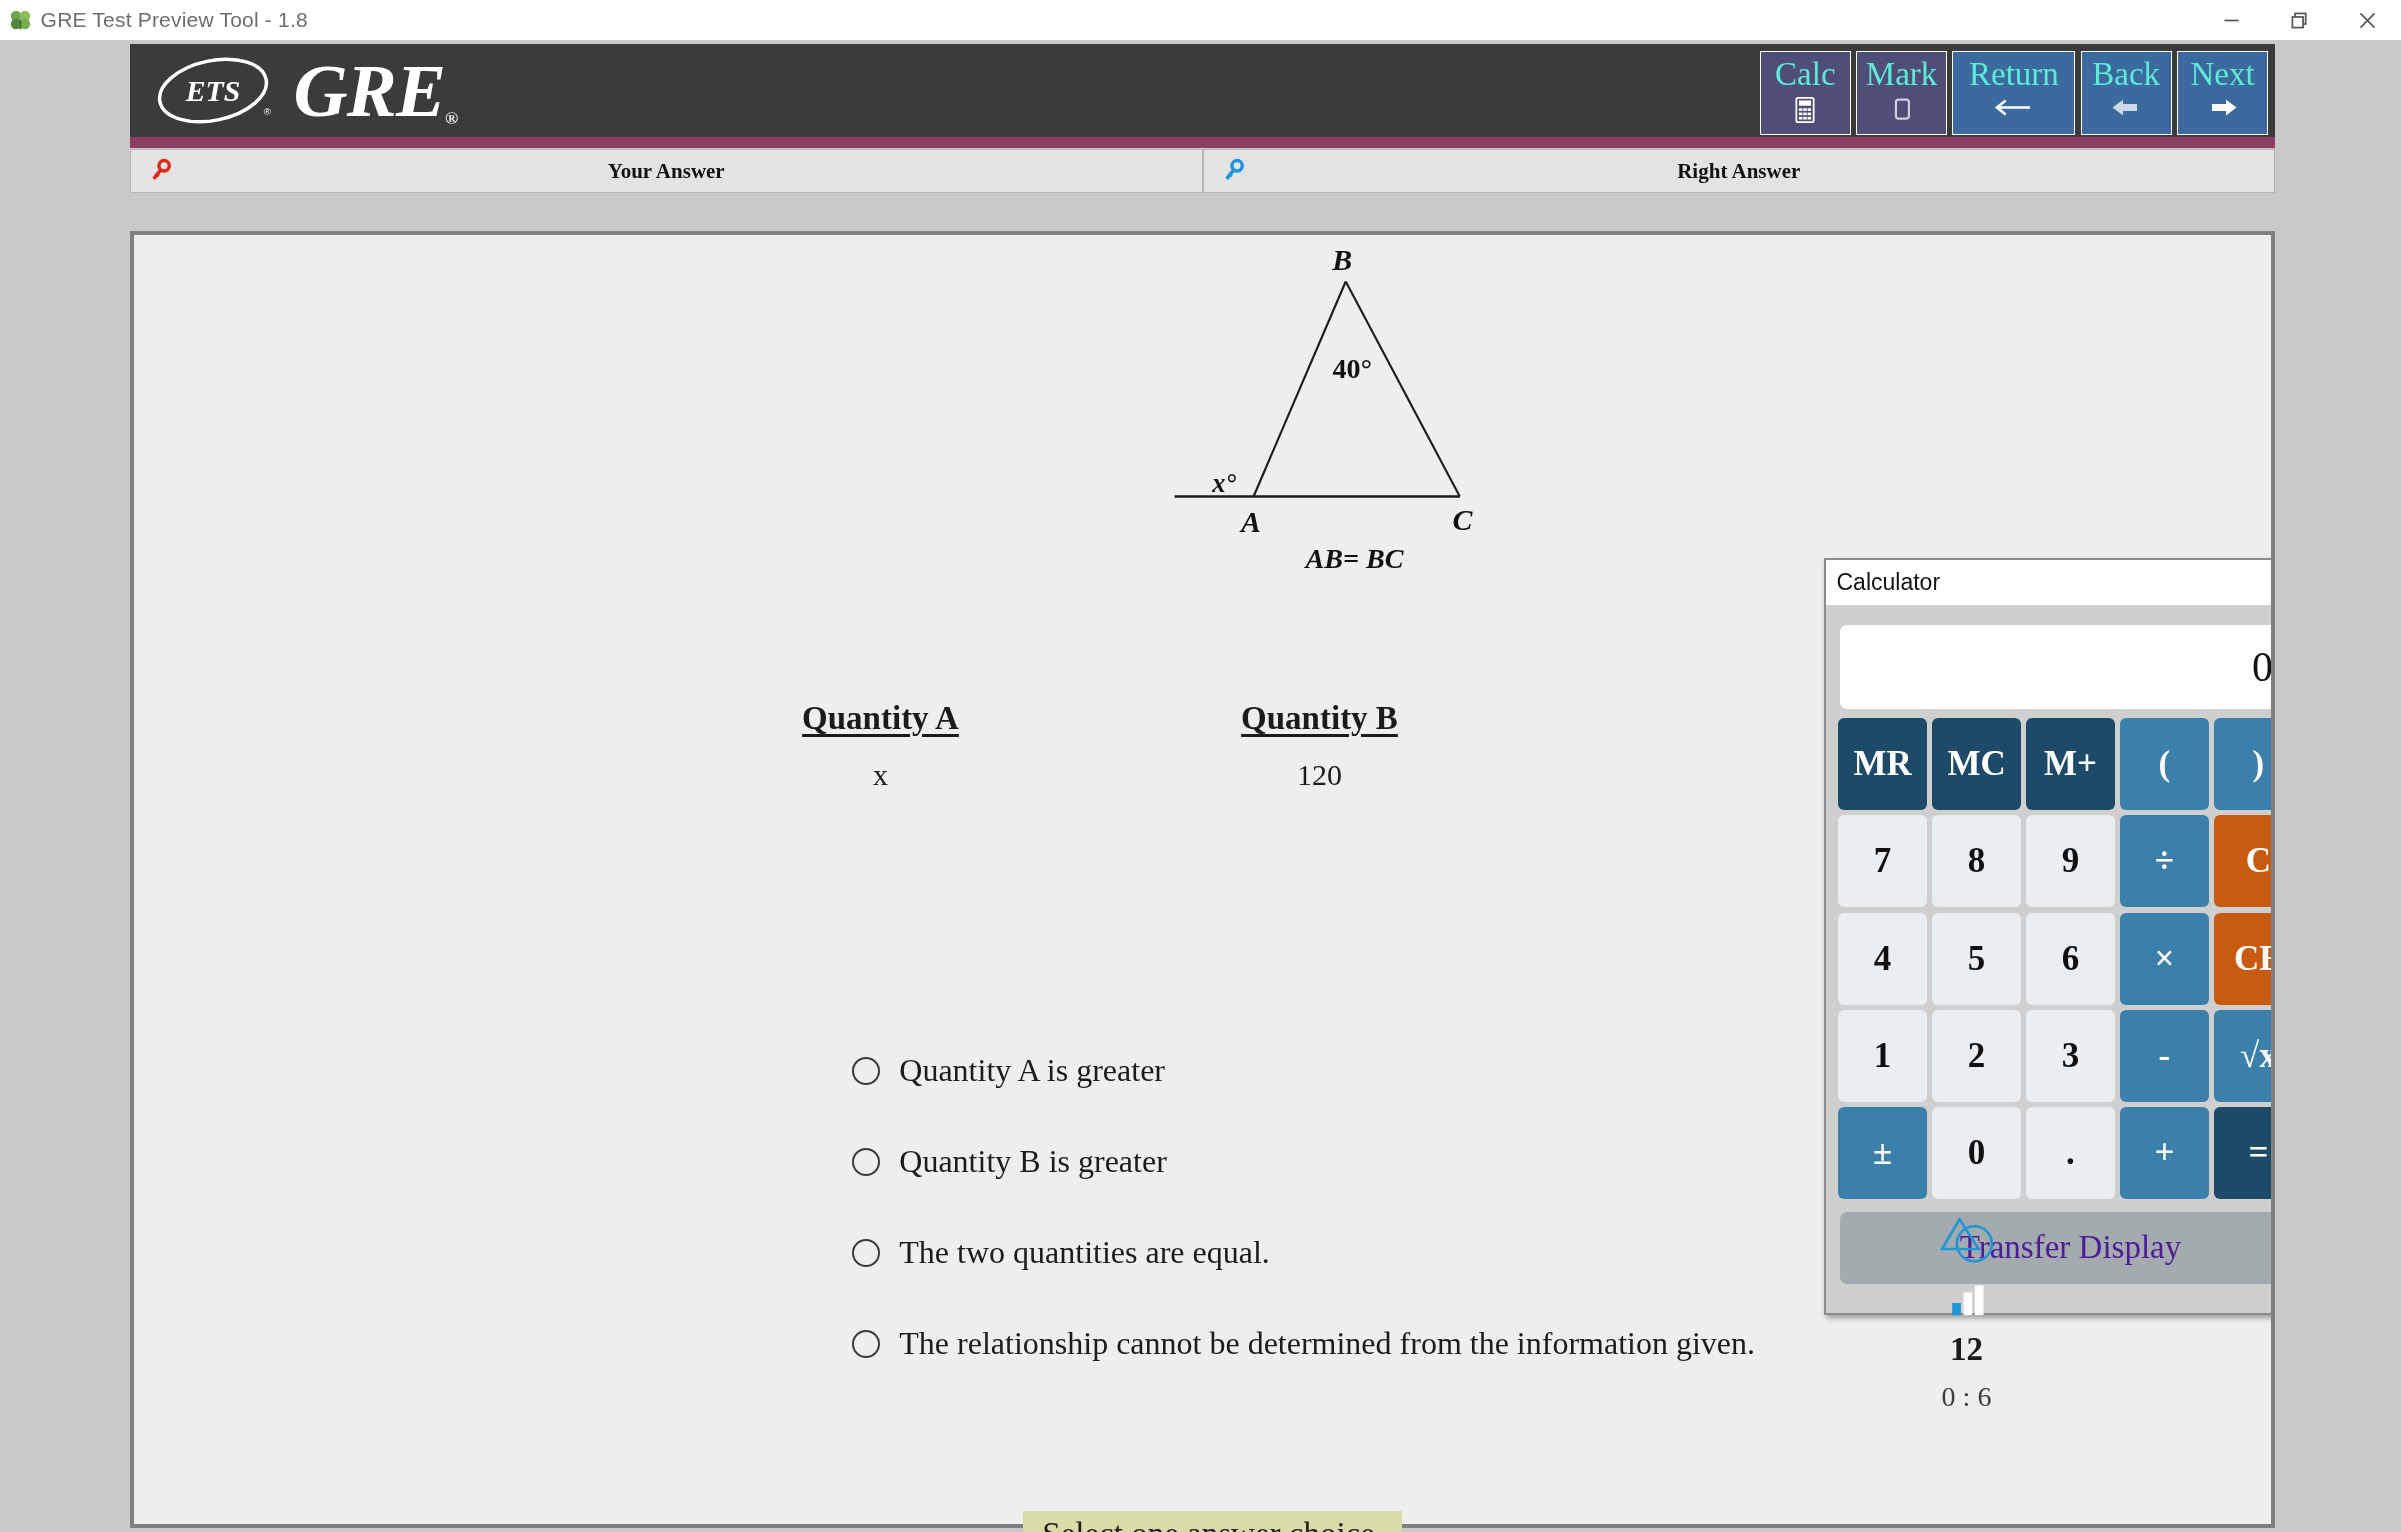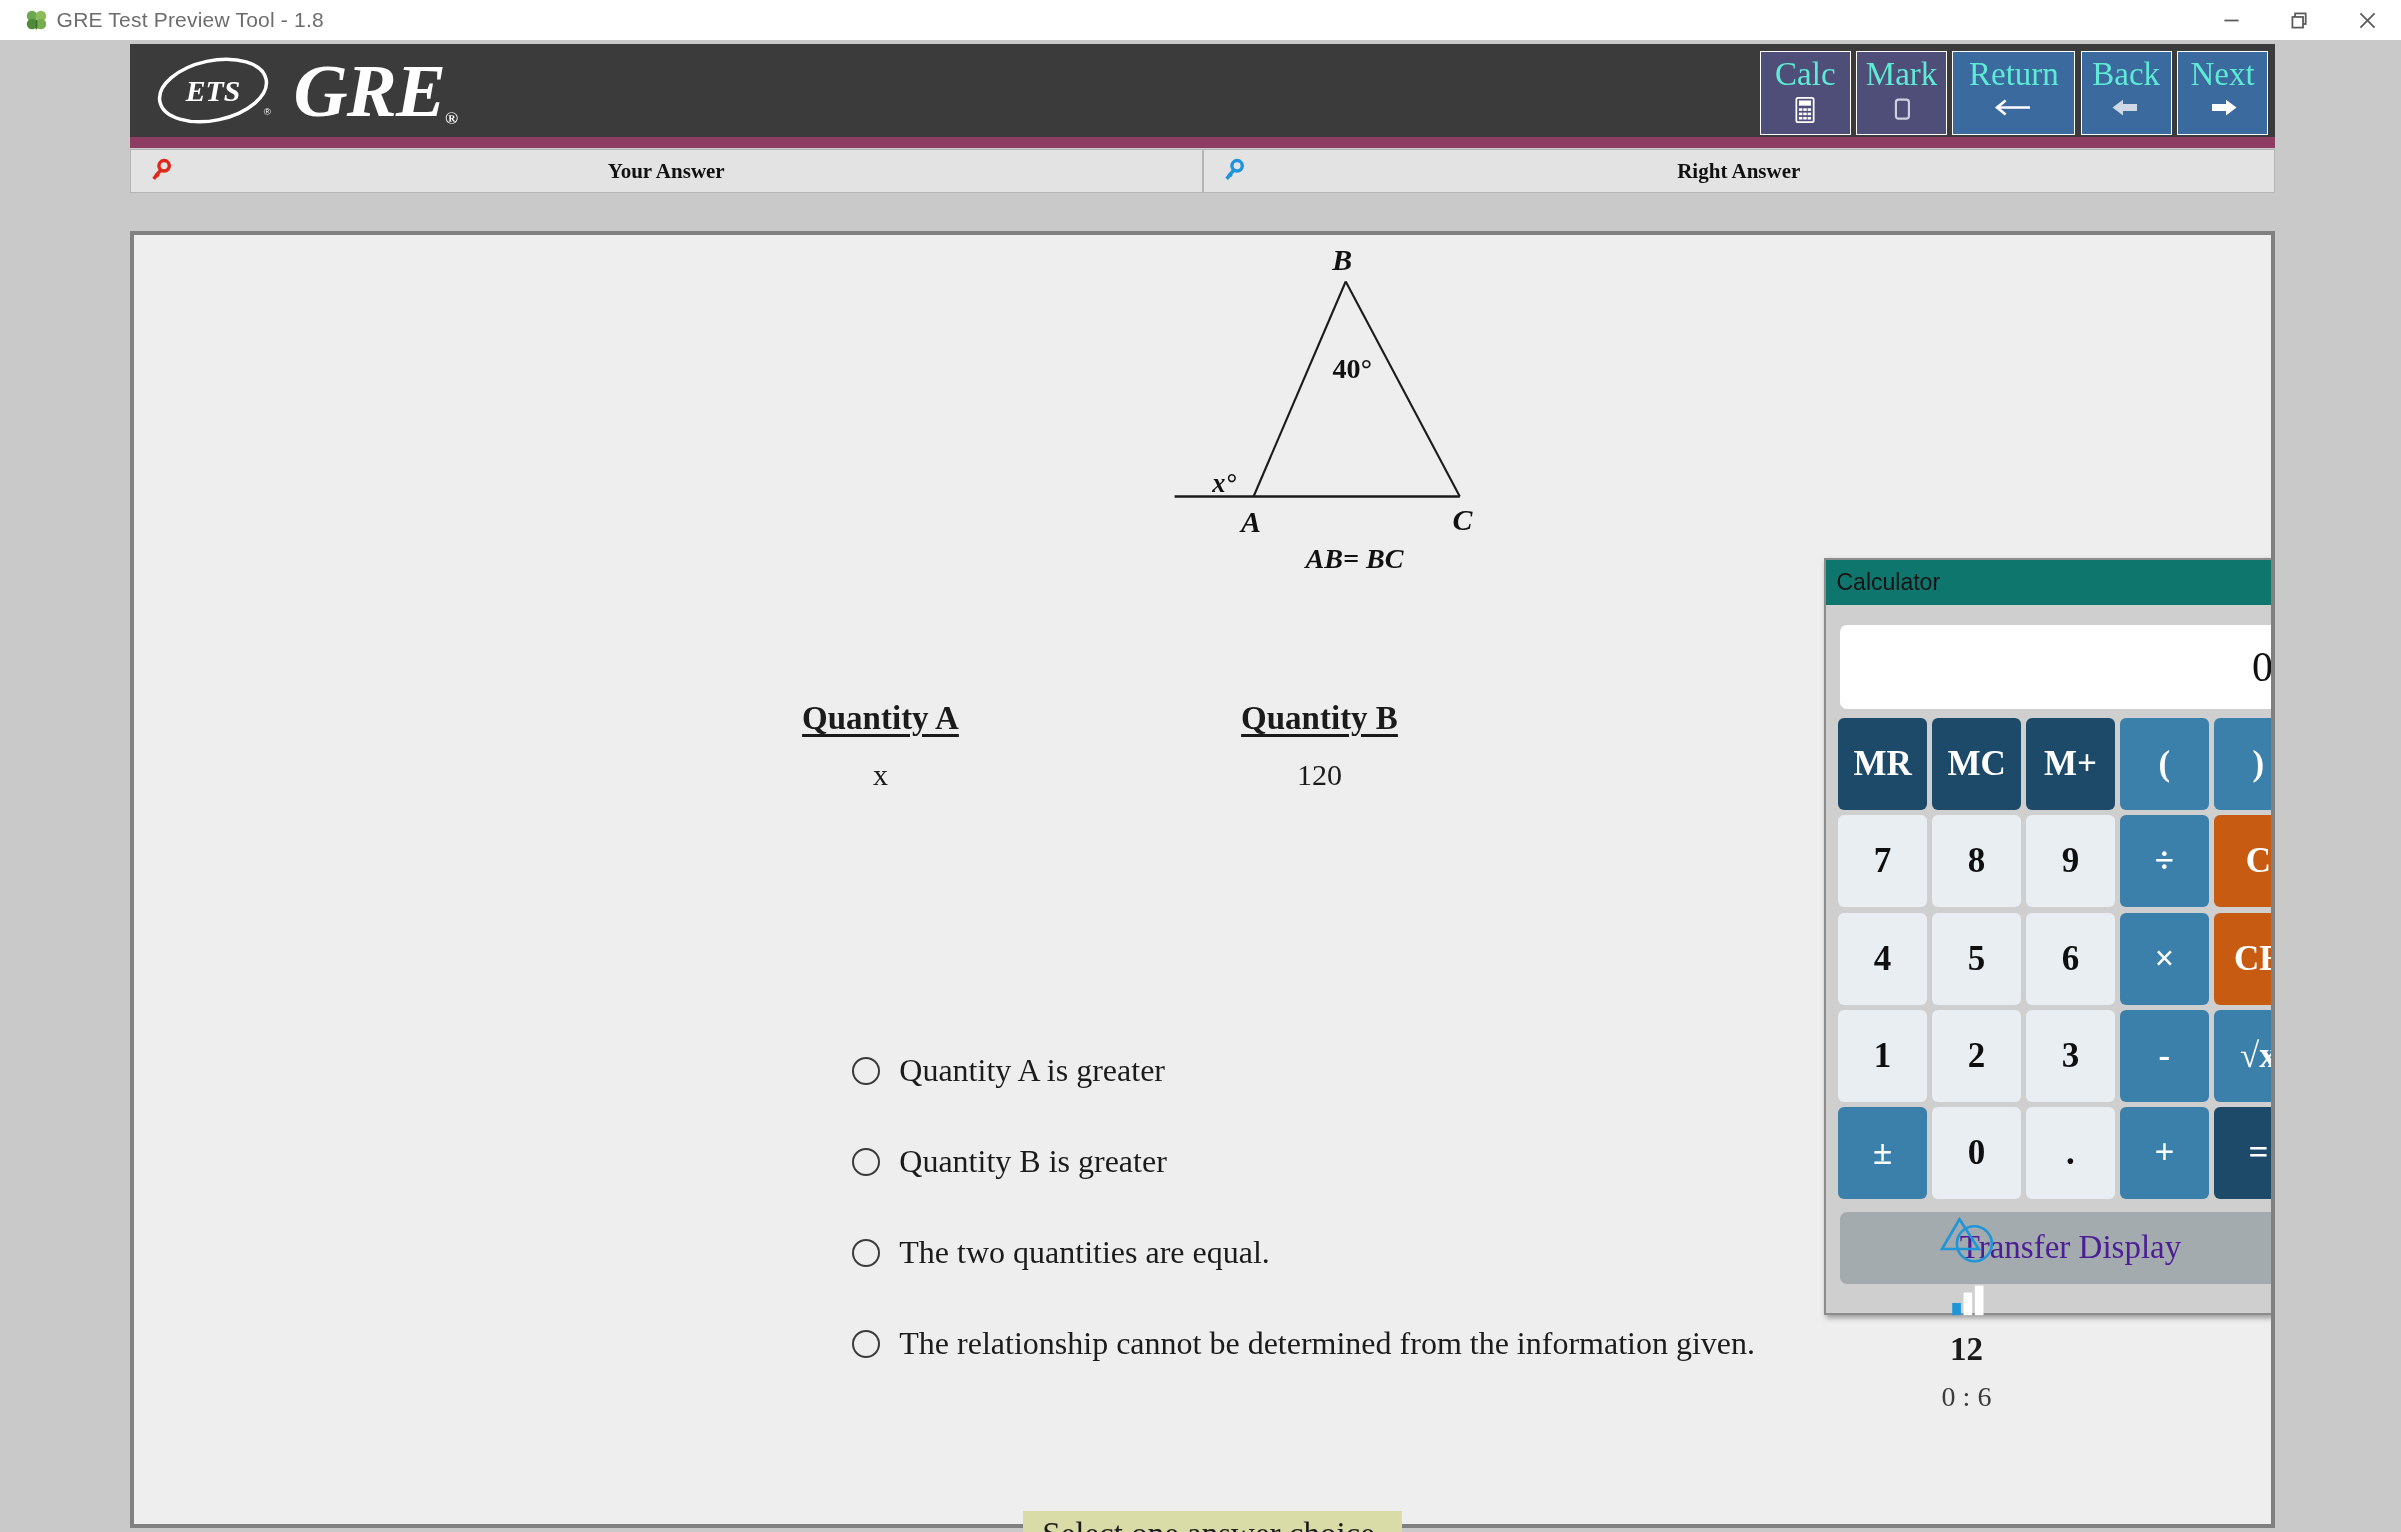--- a/index.html
+++ b/index.html
@@ -9,21 +9,21 @@
     background: #c9c9c9;
     font-family: "Liberation Sans", sans-serif;
   }
   * { box-sizing: border-box; }
 
   
   #titlebar {
     position: absolute; top: 0; left: 0;
     width: 2401px; height: 40px;
     background: #ffffff;
-    display: flex; align-items: center; padding-left: 16px;
+    display: flex; align-items: center;
   }
   #titlebar .tb-icon {
     width: 23px; height: 23px; margin-left: 8.8px; margin-right: 8.8px;
     position: relative; flex: none;
   }
   #titlebar .tb-title {
     font-size: 21px; color: #6d6d6d; letter-spacing: 0.2px;
     font-family: "Liberation Sans", sans-serif;
   }
   #win-controls {
@@ -179,21 +179,21 @@
 
   
   #calculator {
     position: absolute; left: 1690px; top: 323px;
     width: 493px; height: 757px;
     background: #cfcfcf;
     border: 2.6px solid #8c8c8c;
     box-shadow: 1.8px 2.6px 5.3px rgba(0,0,0,.35);
   }
   #calc-titlebar {
-    height: 46px; background: #0f766e;
+    height: 46px; background: #ffffff;
     display: flex; align-items: center; justify-content: space-between;
     border-bottom: 0.9px solid #d0d0d0;
   }
   #calc-titlebar .calc-title {
     font-size: 23px; color: #141414; margin-left: 10.5px;
     font-family: "Liberation Sans", sans-serif;
   }
   #calc-close {
     width: 49px; height: 46px; display: flex;
     align-items: center; justify-content: center;

